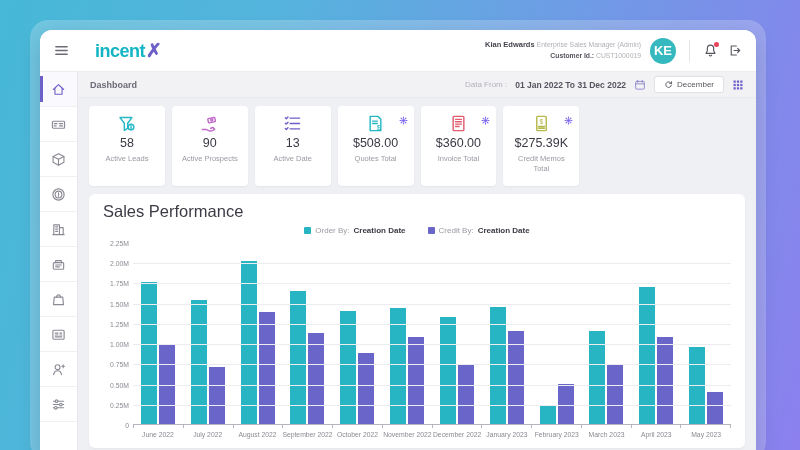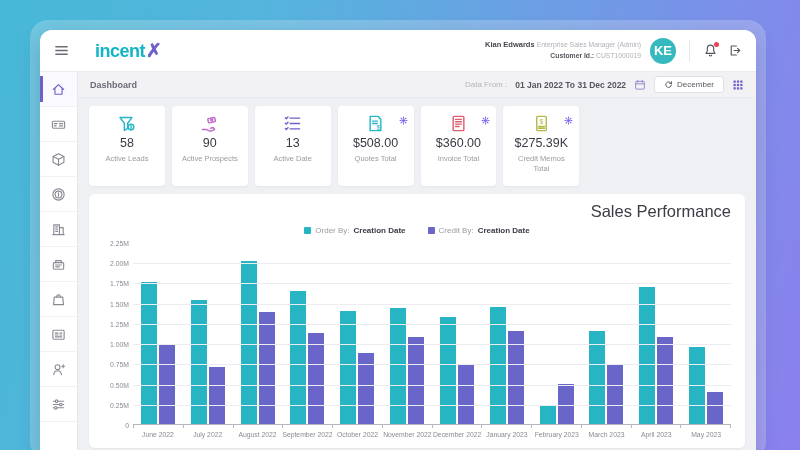--- a/index.html
+++ b/index.html
@@ -59,21 +59,21 @@
   .cards { display:grid; grid-template-columns:repeat(8,1fr); gap:7px; }
   .card { position:relative; background:#fff; border-radius:4px; height:80px; padding:8px 3px 4px;
     display:flex; flex-direction:column; align-items:center; box-shadow:0 1px 2px rgba(30,30,60,.05); cursor:pointer; }
   .card .cicon svg { width:19px; height:19px; }
   .card .val { font-size:12.5px; color:#3a3a45; margin-top:3px; }
   .card .lbl { font-size:7.5px; color:#9a9aa3; text-align:center; line-height:1.3; margin-top:4px; max-width:58px; }
   .card .gear { position:absolute; top:5px; right:6px; color:#7b68ee; }
   .card .gear svg { width:9px; height:9px; }
 
   .panel { background:#fff; border-radius:6px; margin-top:8px; padding:8px 14px 10px; box-shadow:0 1px 2px rgba(30,30,60,.05); }
-  .chart-title { text-align:right; font-size:16.5px; color:#3c3c46; font-weight:500; }
+  .chart-title { text-align:left; font-size:16.5px; color:#3c3c46; font-weight:500; }
   .legend { display:flex; justify-content:center; gap:22px; margin:5px 0 8px; }
   .leg-item { display:flex; align-items:center; gap:4px; font-size:8px; }
   .leg-sq { width:7px; height:7px; border-radius:1px; }
   .leg-pre { color:#9a9aa3; }
   .leg-val { color:#3a3a45; font-weight:700; }
 
   .chart { display:flex; }
   .ylabels { position:relative; width:30px; height:182px; }
   .ylab { position:absolute; right:4px; transform:translateY(-50%); font-size:6.8px; color:#8a8a93; }
   .plot { position:relative; flex:1; height:182px; border-bottom:1px solid #b5b5bd; }

